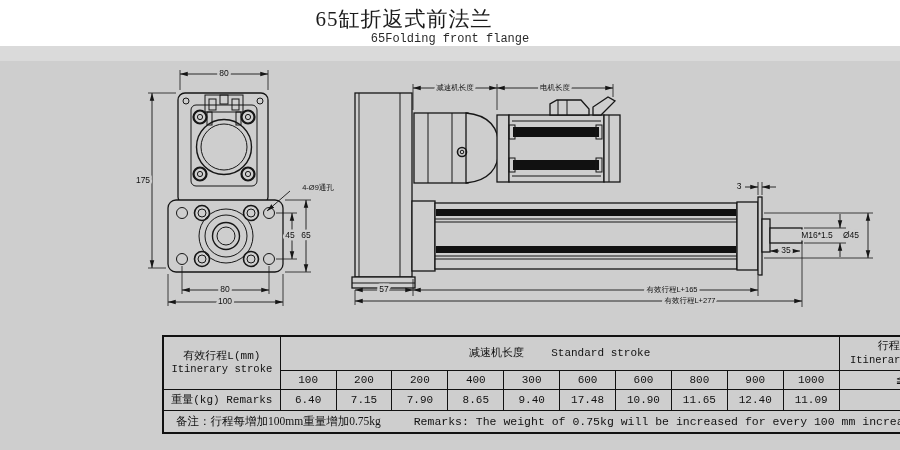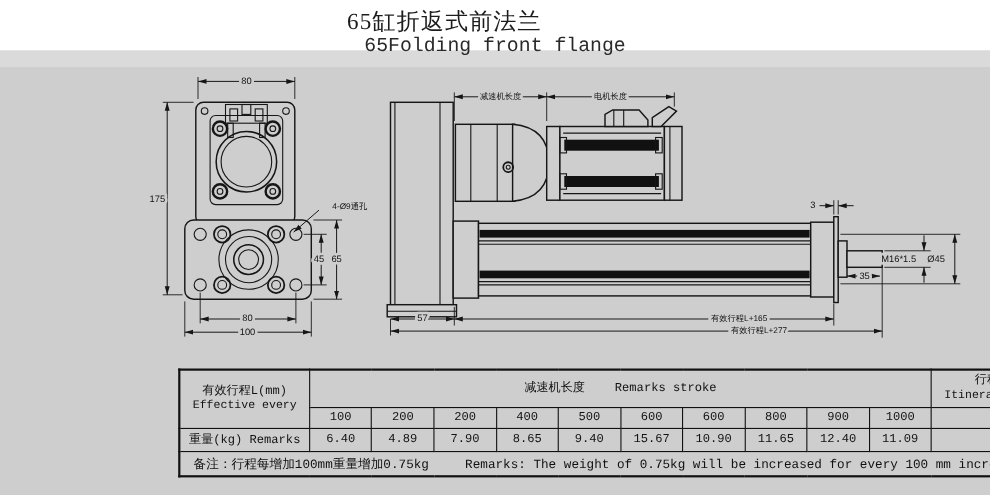--- a/index.html
+++ b/index.html
@@ -10,21 +10,21 @@
     color:#161616;
   }
   .top-white{position:absolute;left:0;top:0;width:900px;height:46px;background:#ffffff;}
   .band{position:absolute;left:0;top:46px;width:900px;height:15px;background:#dadada;}
   .title-zh{
     position:absolute;left:0;top:5px;width:808px;text-align:center;
     font-family:"Liberation Serif",serif;font-size:21px;letter-spacing:1px;color:#1c1c1c;
   }
   .title-en{
     position:absolute;left:0;top:32px;width:900px;text-align:center;
-    font-family:"Liberation Mono",monospace;font-size:18px;color:#2a2a2a;
+    font-family:"Liberation Mono",monospace;font-size:12px;color:#2a2a2a;
   }
   svg.drawing{position:absolute;left:0;top:0;}
   svg .ol{fill:#cecece;stroke:#161616;stroke-width:1.3;}
   svg .thin{fill:none;stroke:#161616;stroke-width:1;}
   svg .dim{stroke:#161616;stroke-width:0.9;fill:none;}
   svg .ext{stroke:#161616;stroke-width:0.8;fill:none;}
   svg .blk{fill:#111;stroke:none;}
   svg text.dt{
     font-family:"Liberation Sans",sans-serif;font-size:8.5px;fill:#111;
     text-anchor:middle;dominant-baseline:middle;
@@ -39,21 +39,21 @@
   }
   .spec-table td{
     border:1px solid #111;text-align:center;vertical-align:middle;
     padding:0;overflow:hidden;white-space:nowrap;
   }
   .spec-table{border:2px solid #111;}
   .r1{height:34px;} .r2{height:19px;} .r3{height:21px;} .r4{height:23px;}
   .cellhead{font-size:11px;line-height:1.3;}
   .cellhead .en{font-size:10.5px;}
   .remarks-cell{text-align:left !important;padding-left:12px !important;font-size:11.5px;}
-  .remarks-cell .zh{margin-right:26px;}
+  .remarks-cell .zh{margin-right:26px;font-family:Liberation Serif, serif;}
 </style>
 </head>
 <body>
 
 <div class="top-white"></div>
 <div class="band"></div>
 <div class="title-zh">65缸折返式前法兰</div>
 <div class="title-en">65Folding front flange</div>
 
 <svg class="drawing" width="900" height="450" viewBox="0 0 900 450">
@@ -256,53 +256,53 @@
       <col style="width:49px">
       <col style="width:49px">
       <col style="width:49px">
       <col style="width:49px">
     <col style="width:130px">
   </colgroup>
   <tbody>
       <tr class="r1">
     <td rowspan="2" class="cellhead">
       <div>有效行程L(mm)</div>
-      <div class="en">Effective every</div>
+      <div class="en">Itinerary stroke</div>
     </td>
     <td colspan="10" class="cellhead">
       <span>减速机长度</span>
       <span style="display:inline-block;width:14px"></span>
-      <span>Remarks stroke</span>
+      <span>Standard stroke</span>
     </td>
     <td class="cellhead">
       <div>行程建议(mm)</div>
       <div class="en">Itinerary suggestion</div>
     </td>
   </tr>
   <tr class="r2">
     <td>100</td>
         <td>200</td>
         <td>200</td>
         <td>400</td>
-        <td>500</td>
+        <td>300</td>
         <td>600</td>
         <td>600</td>
         <td>800</td>
         <td>900</td>
         <td>1000</td>
         <td class="sugg">≦1000</td>
   </tr>
   <tr class="r3">
     <td>重量(kg) Remarks</td>
     <td>6.40</td>
-        <td>4.89</td>
+        <td>7.15</td>
         <td>7.90</td>
         <td>8.65</td>
         <td>9.40</td>
-        <td>15.67</td>
+        <td>17.48</td>
         <td>10.90</td>
         <td>11.65</td>
         <td>12.40</td>
         <td>11.09</td>
         <td class="dots">...</td>
   </tr>
   <tr class="r4">
     <td colspan="12" class="remarks-cell">
       <span class="zh">备注：行程每增加100mm重量增加0.75kg</span>
       <span>Remarks: The weight of 0.75kg will be increased for every 100 mm increase in travel</span>

